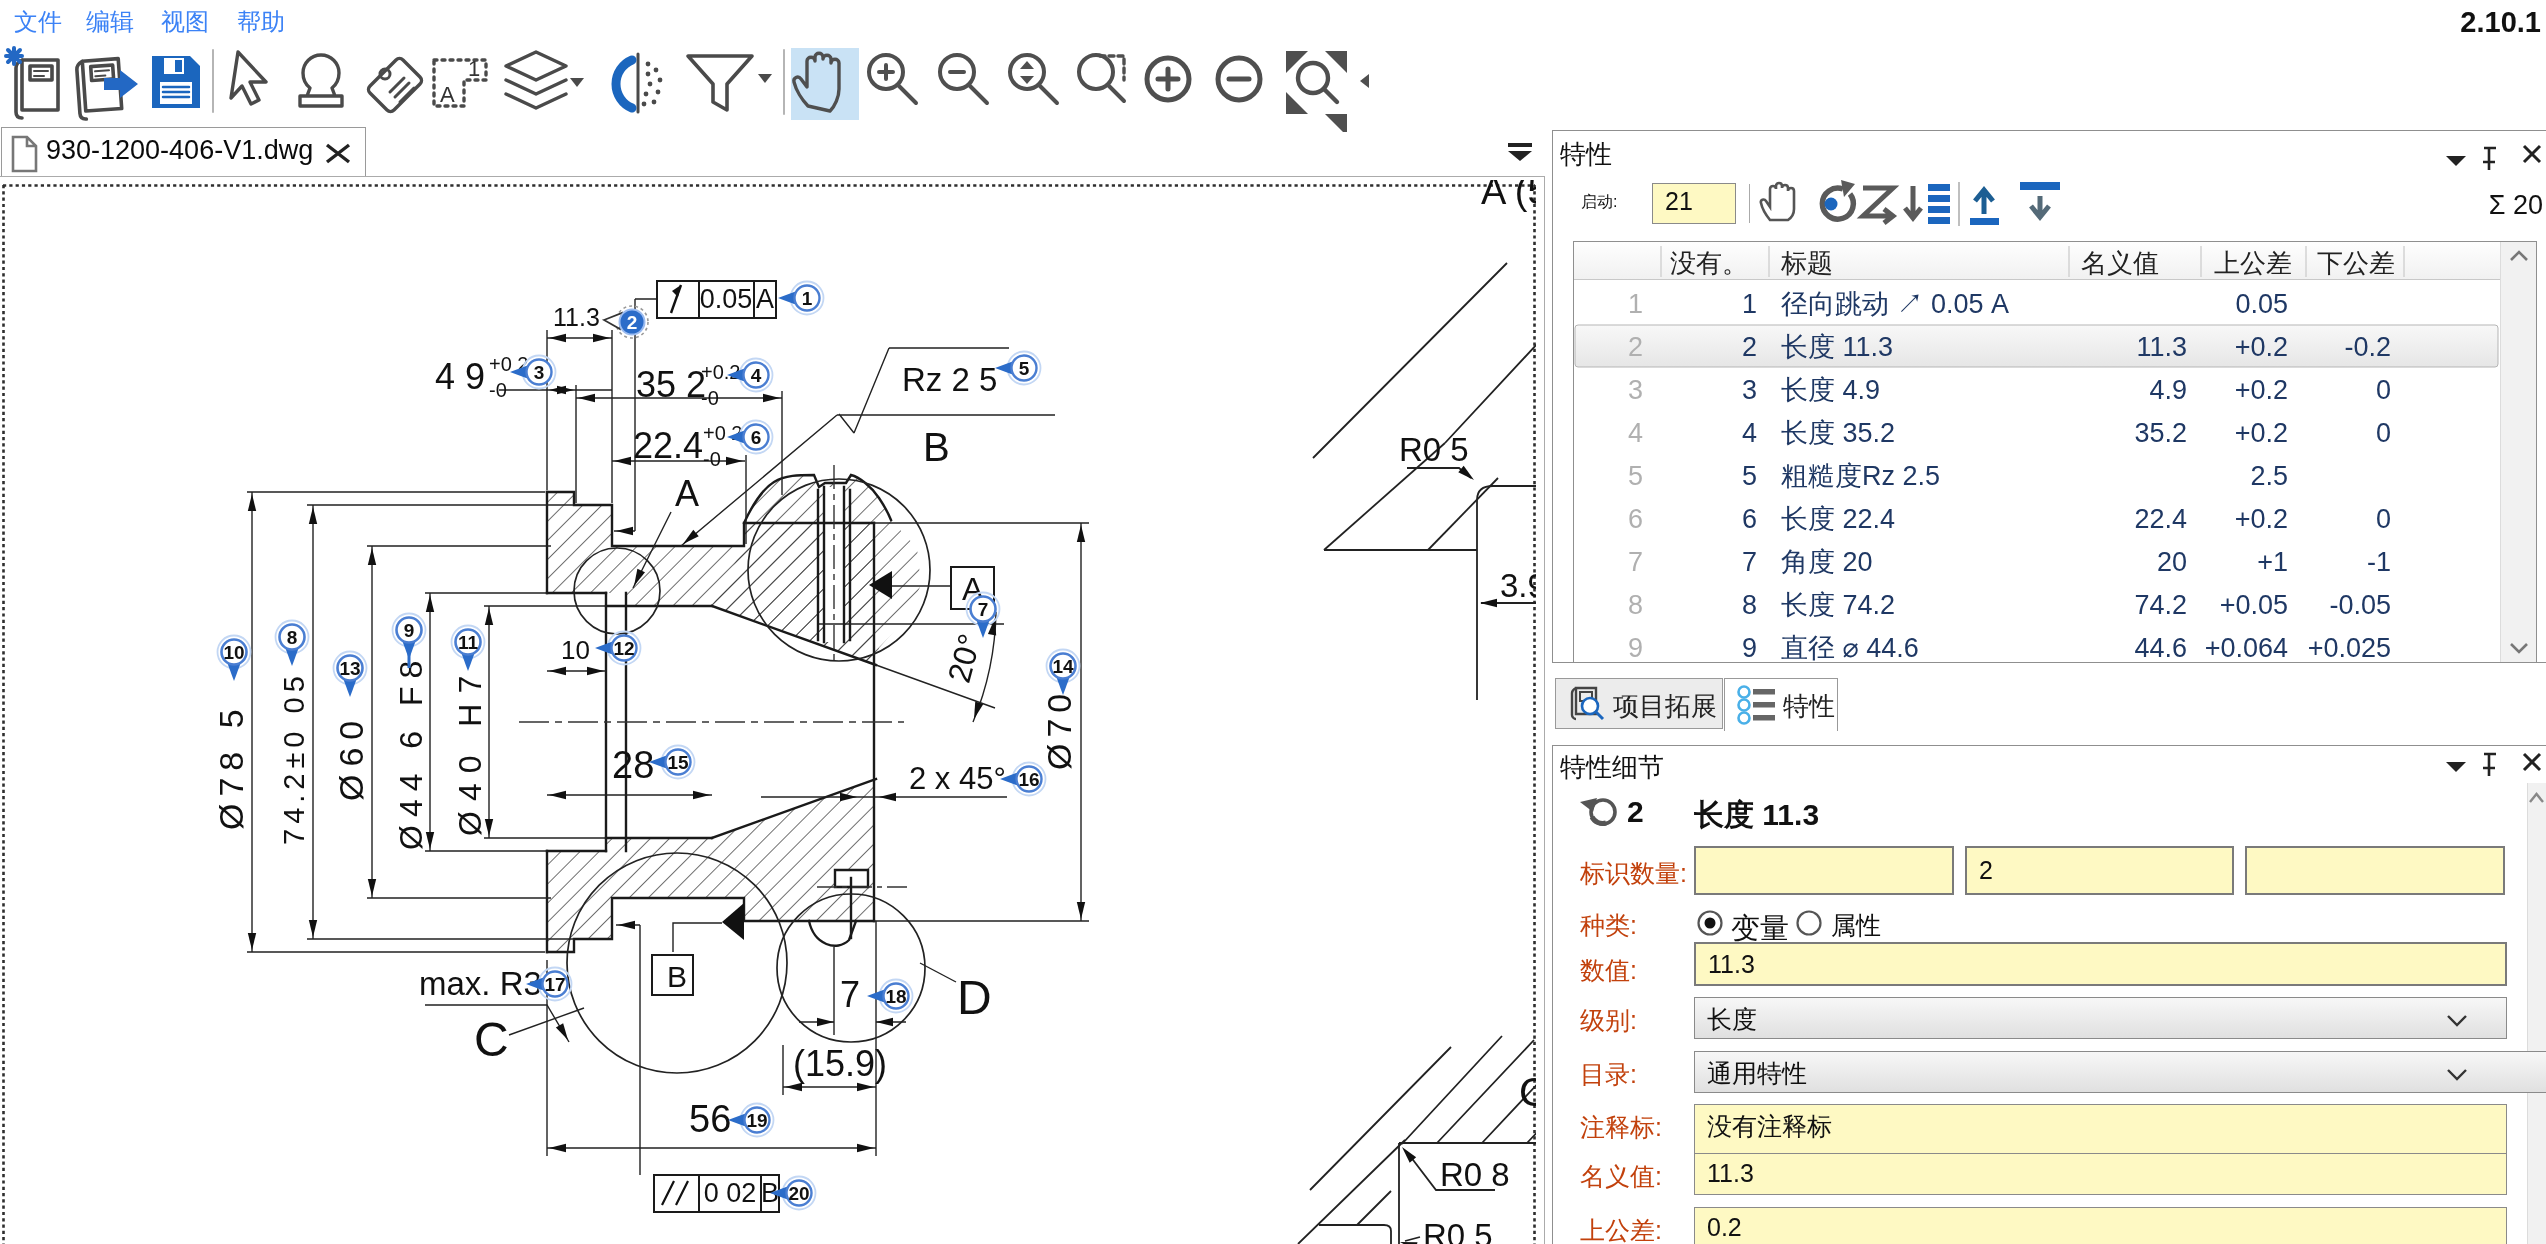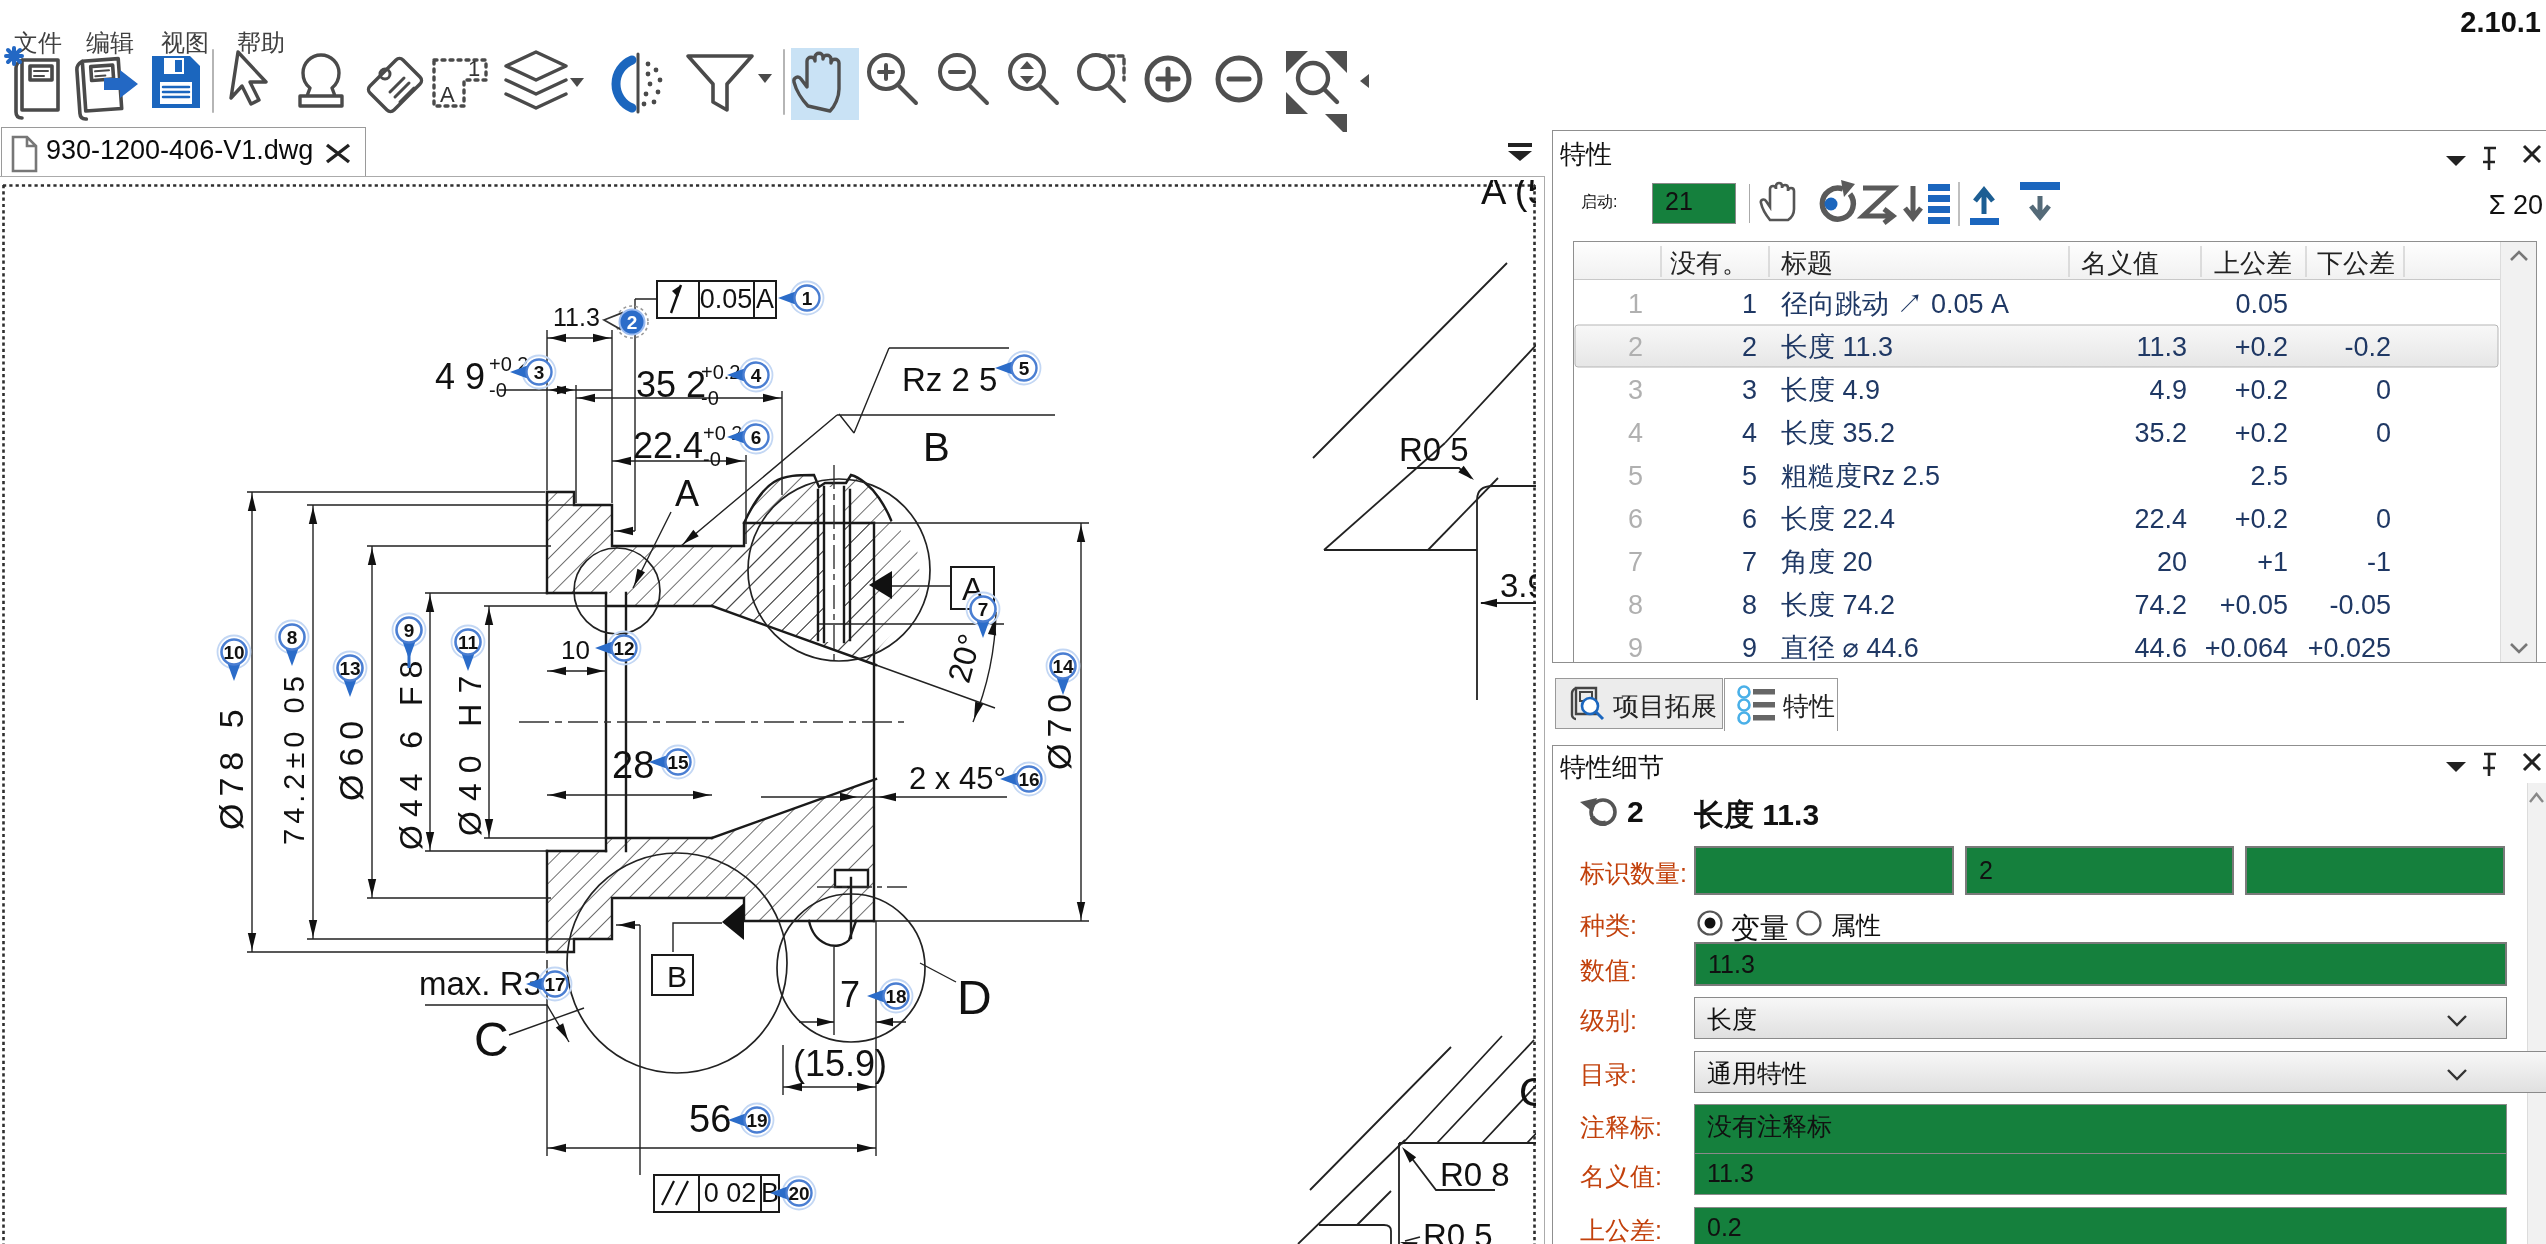--- a/index.html
+++ b/index.html
@@ -1,24 +1,24 @@
 <!DOCTYPE html>
 <html><head><meta charset="utf-8">
 <style>
 *{margin:0;padding:0;box-sizing:border-box}
 html,body{width:2546px;height:1244px;overflow:hidden;background:#fff;font-family:"Liberation Sans",sans-serif}
 .abs{position:absolute}
-#menu span{position:absolute;top:27px;font-size:24px;color:#404040}
+#menu span{position:absolute;top:6px;font-size:24px;color:#3b82f6}
 #ver{position:absolute;top:6px;right:5px;font-size:29px;font-weight:bold;color:#111}
 #tab{position:absolute;left:1px;top:127px;width:365px;height:56px;background:#fff;border:1px solid #9a9a9a;border-bottom:none}
 #tab .tt{position:absolute;left:44px;top:7px;font-size:27px;font-weight:normal;color:#0a0a0a}
 #cvbox{position:absolute;left:0px;top:176px;width:1545px;height:1068px;background:#fff;border-top:1.5px solid #ababab;border-right:1.5px solid #ababab}
 .pnl{position:absolute;background:#fff;border:1px solid #8f8f8f}
 .ptitle{position:absolute;font-size:26px;color:#111}
-.inp{position:absolute;border:2px solid #7a7a7a;background:#15803d;font-size:25px;color:#111}
+.inp{position:absolute;border:2px solid #7a7a7a;background:#fef9c3;font-size:25px;color:#111}
 .lbl{position:absolute;font-size:25px;color:#c2410c;left:1580px}
 .ddl{position:absolute;border:1px solid #8a8a8a;background:linear-gradient(#f7f7f7,#e0e0e0);font-size:25px;color:#111}
 </style></head>
 <body>
 <div id="menu">
 <span style="left:14px">文件</span>
     <span style="left:86px">编辑</span>
     <span style="left:161px">视图</span>
     <span style="left:237px">帮助</span>
 </div>

